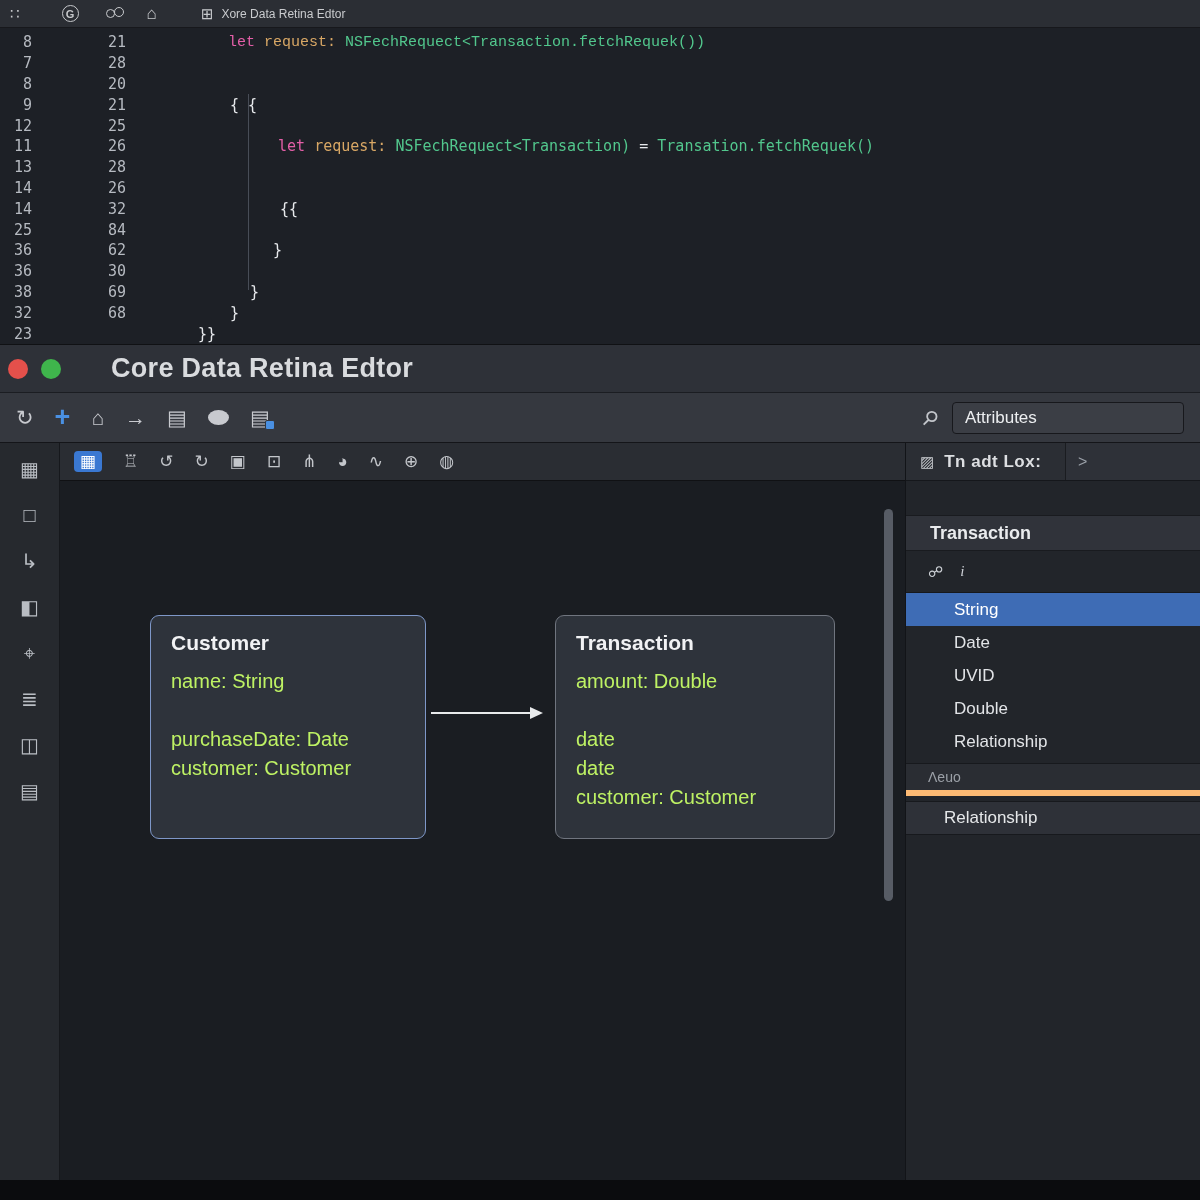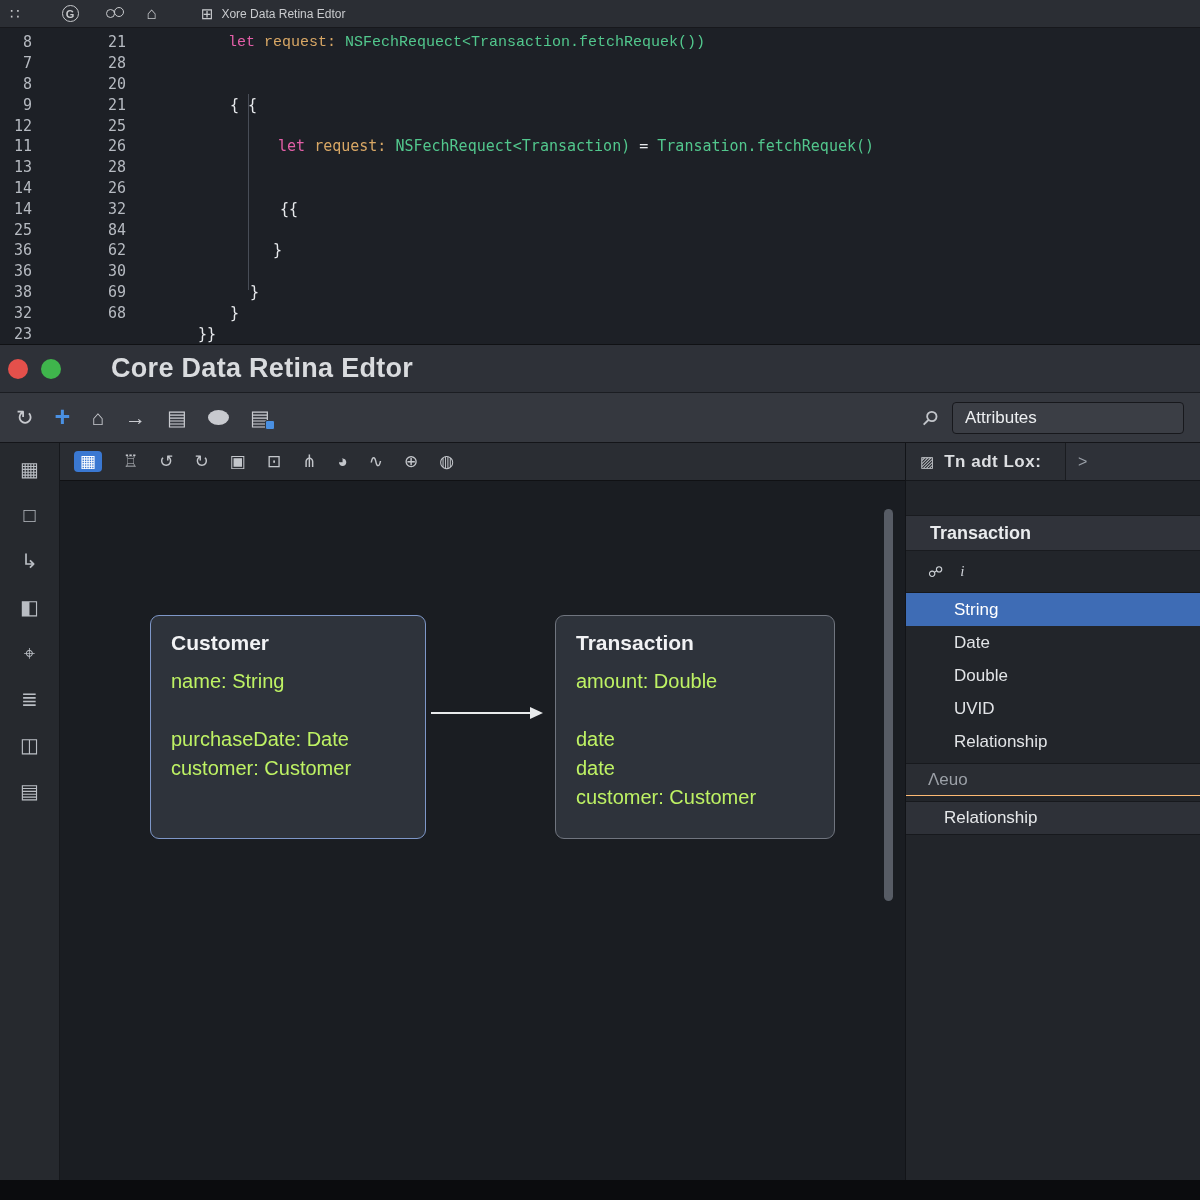--- a/index.html
+++ b/index.html
@@ -89,22 +89,22 @@
   .row-entity{ height:36px; margin-top:34px; background:#30333a; border-top:1px solid #191b1f;
     border-bottom:1px solid #191b1f; display:flex; align-items:center; padding-left:24px;
     font-size:18px; color:#e9ebed; font-weight:bold; flex:0 0 auto;}
   .row-mini{ height:42px; display:flex; align-items:center; padding-left:22px; gap:17px;
     color:#ccd0d5; font-size:15px; border-bottom:1px solid #16181c; flex:0 0 auto;}
   .row-mini .info{ font-style:italic; font-family:"Liberation Serif", serif;}
   .type-row{ height:33px; display:flex; align-items:center; padding-left:48px;
     font-size:17px; color:#e2e4e7; flex:0 0 auto;}
   .type-row.selected{ background:#3e6cb5; color:#fff;}
   .section-row{ height:33px; margin-top:5px; background:#2a2d33; border-top:1px solid #17191d;
-    border-bottom:1px solid #fdba74; display:flex; align-items:center; padding-left:22px;
-    color:#9ba0a7; font-size:17px; flex:0 0 auto;}
+    border-bottom:6px solid #fdba74; display:flex; align-items:center; padding-left:22px;
+    color:#9ba0a7; font-size:14px; flex:0 0 auto;}
   .bottom-row{ height:34px; margin-top:5px; background:#2e3138; border-top:1px solid #17191d;
     border-bottom:1px solid #17191d; display:flex; align-items:center; padding-left:38px;
     font-size:17px; color:#e6e8ea; flex:0 0 auto;}
 
   .bottombar{ height:20px; background:#0b0c0e; flex:0 0 auto;}
 </style>
 </head>
 <body>
 
 <div class="screen">
@@ -277,22 +277,22 @@
         <span class="chev-box">&gt;</span>
       </div>
       <div class="row-entity">Transaction</div>
       <div class="row-mini">
         <span>☍</span>
         <span class="info">i</span>
       </div>
       <div id="typeRows">
           <div class="type-row selected">String</div>
           <div class="type-row">Date</div>
+          <div class="type-row">UVID</div>
           <div class="type-row">Double</div>
-          <div class="type-row">UVID</div>
           <div class="type-row">Relationship</div>
         </div>
       <div class="section-row">
         <span>Λeuo</span>
       </div>
       <div class="bottom-row">Relationship</div>
     </div>
 
   </div>
 

